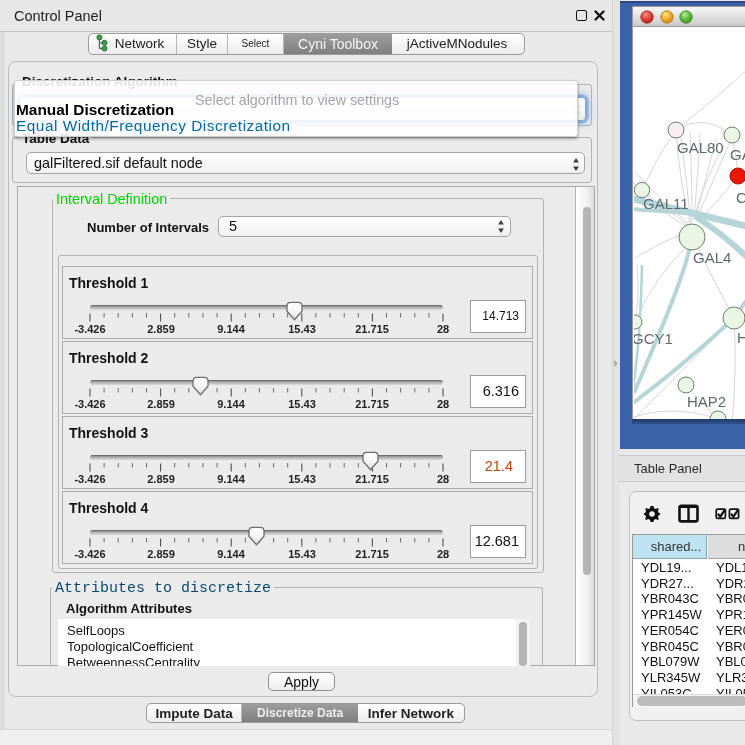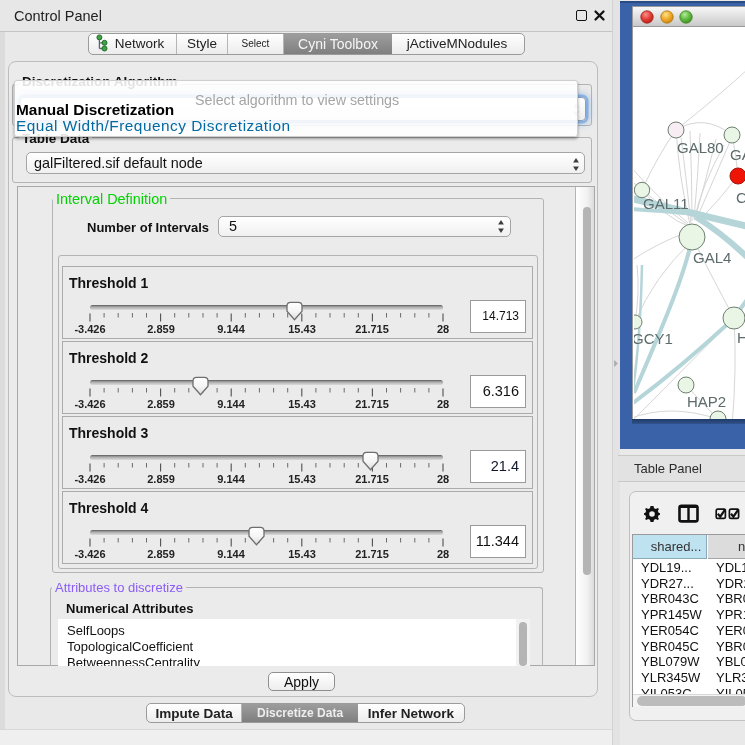--- a/index.html
+++ b/index.html
@@ -201,21 +201,21 @@
 <svg class="abs" style="left:362px;top:451px;" width="17" height="20" viewBox="0 0 17 20">
       <defs>
         <linearGradient id="th2" x1="0" y1="0" x2="0" y2="1">
           <stop offset="0" stop-color="#ffffff"></stop>
           <stop offset="0.55" stop-color="#f4f4f4"></stop>
           <stop offset="1" stop-color="#dcdcdc"></stop>
         </linearGradient>
       </defs>
       <path d="M1,5 Q1,1.3 4.7,1.3 L12.3,1.3 Q16,1.3 16,5 L16,10.3 L8.5,18.8 L1,10.3 Z" fill="url(#th2)" stroke="#6e6e6e" stroke-width="1.3"></path>
     </svg>
-<div class="abs" style="left:470px;top:450px;width:56px;height:33px;background:#ffffff;border:1px solid #9a9a9a;font-size:14.5px;color:#0f172a;text-align:right;line-height:31px;padding-right:6px;">21.4</div>
+<div class="abs" style="left:470px;top:450px;width:56px;height:33px;background:#ffffff;border:1px solid #9a9a9a;font-size:14.5px;color:#c2410c;text-align:right;line-height:31px;padding-right:12px;">21.4</div>
 
 <div class="abs" style="left:62px;top:491px;width:471px;height:73px;border:1px solid #ababab;background:#ebebeb;"></div>
 <div class="abs" style="left:69px;top:500px;font-size:14px;font-weight:bold;color:#111;">Threshold 4</div>
 <div class="abs" style="left:90px;top:530px;width:353px;height:5px;background:linear-gradient(#6e6e6e 0%,#6e6e6e 22%,#a2a2a2 32%,#bcbcbc 60%,#d0d0d0 85%,#dadada 100%);border-radius:2.5px;"></div>
 <svg class="abs" style="left:0;top:538px;" width="540" height="9" viewBox="0 0 540 9">
       <line x1="90.0" y1="0.5" x2="90.0" y2="8.5" stroke="#4f4f4f" stroke-width="1.1"></line>
       <line x1="104.1" y1="0" x2="104.1" y2="4.5" stroke="#6a6a6a" stroke-width="1"></line>
       <line x1="118.2" y1="0" x2="118.2" y2="4.5" stroke="#6a6a6a" stroke-width="1"></line>
       <line x1="132.4" y1="0" x2="132.4" y2="4.5" stroke="#6a6a6a" stroke-width="1"></line>
       <line x1="146.5" y1="0" x2="146.5" y2="4.5" stroke="#6a6a6a" stroke-width="1"></line>
@@ -250,25 +250,25 @@
 <svg class="abs" style="left:248px;top:526px;" width="17" height="20" viewBox="0 0 17 20">
       <defs>
         <linearGradient id="th3" x1="0" y1="0" x2="0" y2="1">
           <stop offset="0" stop-color="#ffffff"></stop>
           <stop offset="0.55" stop-color="#f4f4f4"></stop>
           <stop offset="1" stop-color="#dcdcdc"></stop>
         </linearGradient>
       </defs>
       <path d="M1,5 Q1,1.3 4.7,1.3 L12.3,1.3 Q16,1.3 16,5 L16,10.3 L8.5,18.8 L1,10.3 Z" fill="url(#th3)" stroke="#6e6e6e" stroke-width="1.3"></path>
     </svg>
-<div class="abs" style="left:470px;top:525px;width:56px;height:33px;background:#ffffff;border:1px solid #9a9a9a;font-size:14.5px;color:#111;text-align:right;line-height:31px;padding-right:6px;">11.344</div>
+<div class="abs" style="left:470px;top:525px;width:56px;height:33px;background:#ffffff;border:1px solid #9a9a9a;font-size:14.5px;color:#111;text-align:right;line-height:31px;padding-right:6px;">12.681</div>
 
 <div class="abs" style="left:50px;top:587px;width:493px;height:79px;border:1px solid #b3b3b3;border-radius:3px 3px 0 0;border-bottom:none;"></div>
-<div class="abs" style="left:52px;top:580px;font-size:13px;color:#8b5cf6;background:#ebebeb;padding:0 3px;">Attributes to discretize</div>
-<div class="abs" style="left:66px;top:601px;font-size:13px;font-weight:bold;color:#111;">Numerical Attributes</div>
+<div class="abs" style="left:52px;top:580px;font-size:15px;color:#0c4a6e;background:#ebebeb;padding:0 3px;font-family:Liberation Mono, monospace;">Attributes to discretize</div>
+<div class="abs" style="left:66px;top:601px;font-size:13px;font-weight:bold;color:#111;">Algorithm Attributes</div>
 <div class="abs" style="left:58px;top:619px;width:458px;height:47px;background:#ffffff;overflow:hidden;">
   <div style="position:absolute;left:9px;top:4px;font-size:13px;color:#111;line-height:15.9px;">SelfLoops<br>TopologicalCoefficient<br>BetweennessCentrality</div>
 </div>
 <div class="abs" style="left:516px;top:619px;width:14px;height:47px;background:#f2f2f2;"></div>
 <div class="abs" style="left:519px;top:622px;width:8px;height:44px;background:#b4b4b4;border-radius:4px;"></div>
 
 <div class="abs" style="left:268px;top:672px;width:67px;height:19px;border:1px solid #8f8f8f;border-radius:5px;background:linear-gradient(#ffffff,#ededed);text-align:center;font-size:14px;color:#111;line-height:18px;">Apply</div>
 
 <div class="abs" style="left:88px;top:33px;width:437px;height:22px;border:1px solid #9b9b9b;border-radius:5px;background:linear-gradient(#ffffff,#ececec);overflow:hidden;display:flex;">
   <div style="width:88px;border-right:1px solid #b5b5b5;text-align:center;font-size:13.5px;color:#222;line-height:20px;padding-left:14px;">Network</div>

